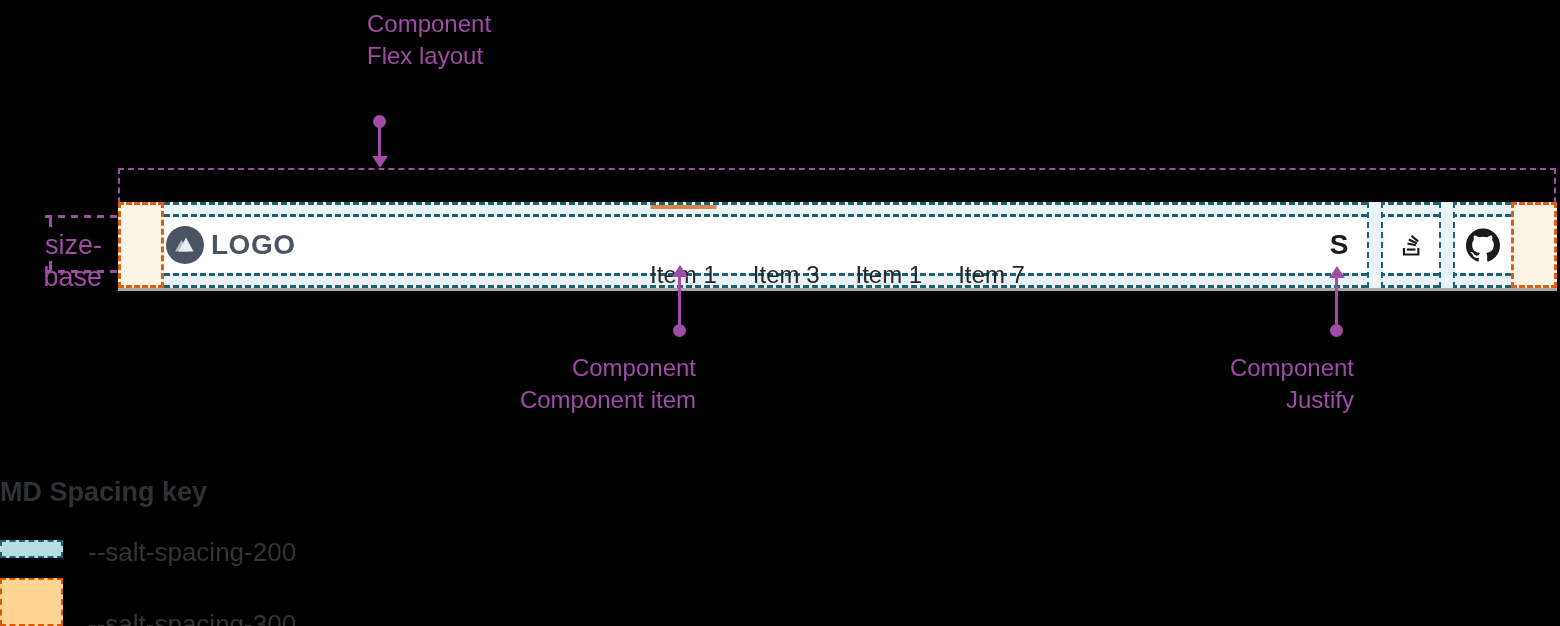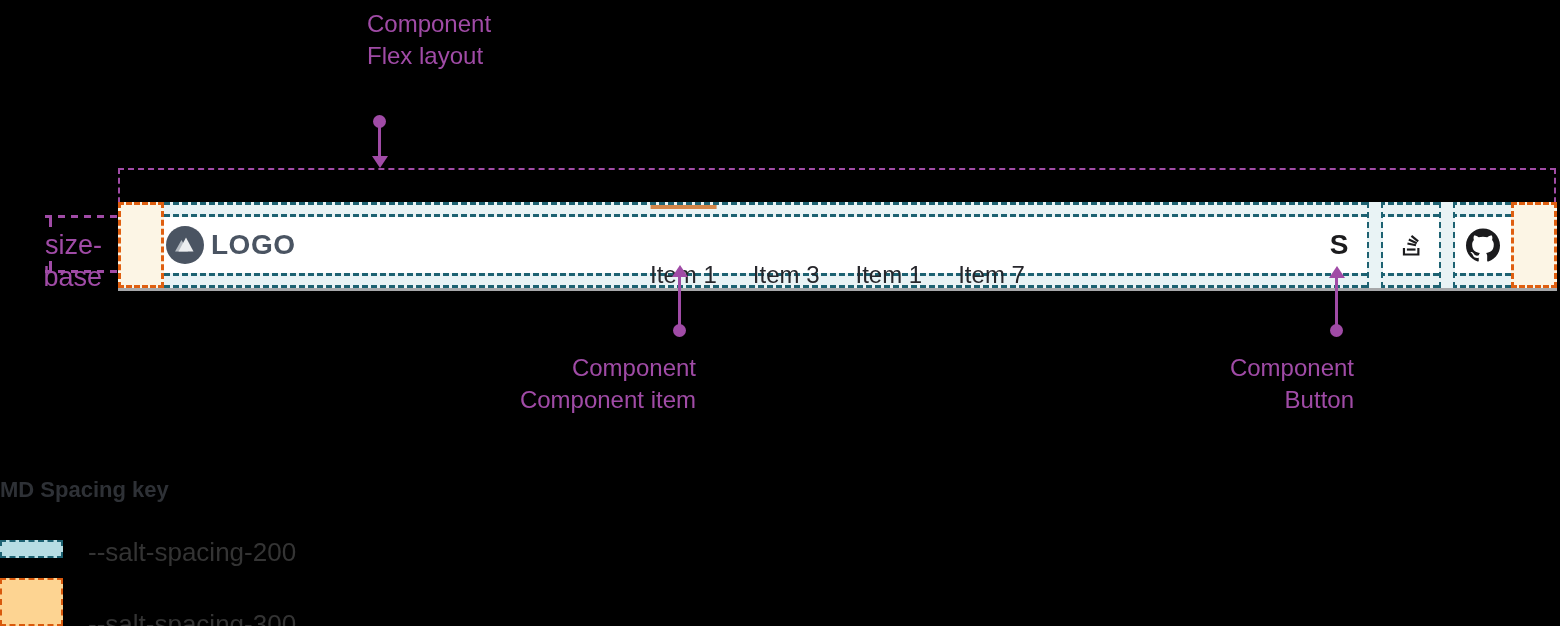--- a/index.html
+++ b/index.html
@@ -56,21 +56,21 @@
                        background:#d4874b;}
 
   .nav-buttons{position:absolute;right:46px;top:0;height:86px;display:flex;}
   .nav-btn{width:56px;height:86px;display:flex;align-items:center;justify-content:center;
            color:#1b1b1d;cursor:pointer;}
   .gap-col{width:16px;height:86px;background:#e9f3f5;border-left:2px dashed #1d6272;
            border-right:2px dashed #1d6272;box-sizing:border-box;}
   .s-glyph{font-size:28px;font-weight:bold;color:#1b1b1d;}
 
   
-  .legend-title{position:absolute;left:0;top:477px;font-size:22px;font-weight:bold;color:#2e3136;}
+  .legend-title{position:absolute;left:0;top:477px;font-size:27px;font-weight:bold;color:#2e3136;}
   .swatch{position:absolute;left:0;box-sizing:border-box;}
   .swatch-100{top:540px;width:63px;height:18px;background:#b7dde3;border:2px dashed #1d6272;}
   .swatch-300{top:578px;width:63px;height:48px;background:#fdd492;border:2px dashed #d8590c;}
   .legend-label{position:absolute;left:88px;font-size:26px;color:#343434;}
 </style>
 </head>
 <body>
 
 <div class="page">
 
@@ -154,21 +154,21 @@
   <div class="ann ann-right" style="left:450px;top:352px;width:246px;">
     <div>Component</div>
     <div class="b">Component item</div>
   </div>
 
   <div class="arr-up" style="left:1329px;top:266px;"></div>
   <div class="vline" style="left:1335px;top:277px;height:49px;"></div>
   <div class="dot" style="left:1330px;top:324px;"></div>
   <div class="ann ann-right" style="left:1110px;top:352px;width:244px;">
     <div>Component</div>
-    <div class="b">Button</div>
+    <div class="b">Justify</div>
   </div>
 
   <div class="legend-title">MD Spacing key</div>
   <div class="swatch swatch-100"></div>
   <div class="legend-label" style="top:537px;">--salt-spacing-200</div>
   <div class="swatch swatch-300"></div>
   <div class="legend-label" style="top:609px;">--salt-spacing-300</div>
 
 </div>
 

